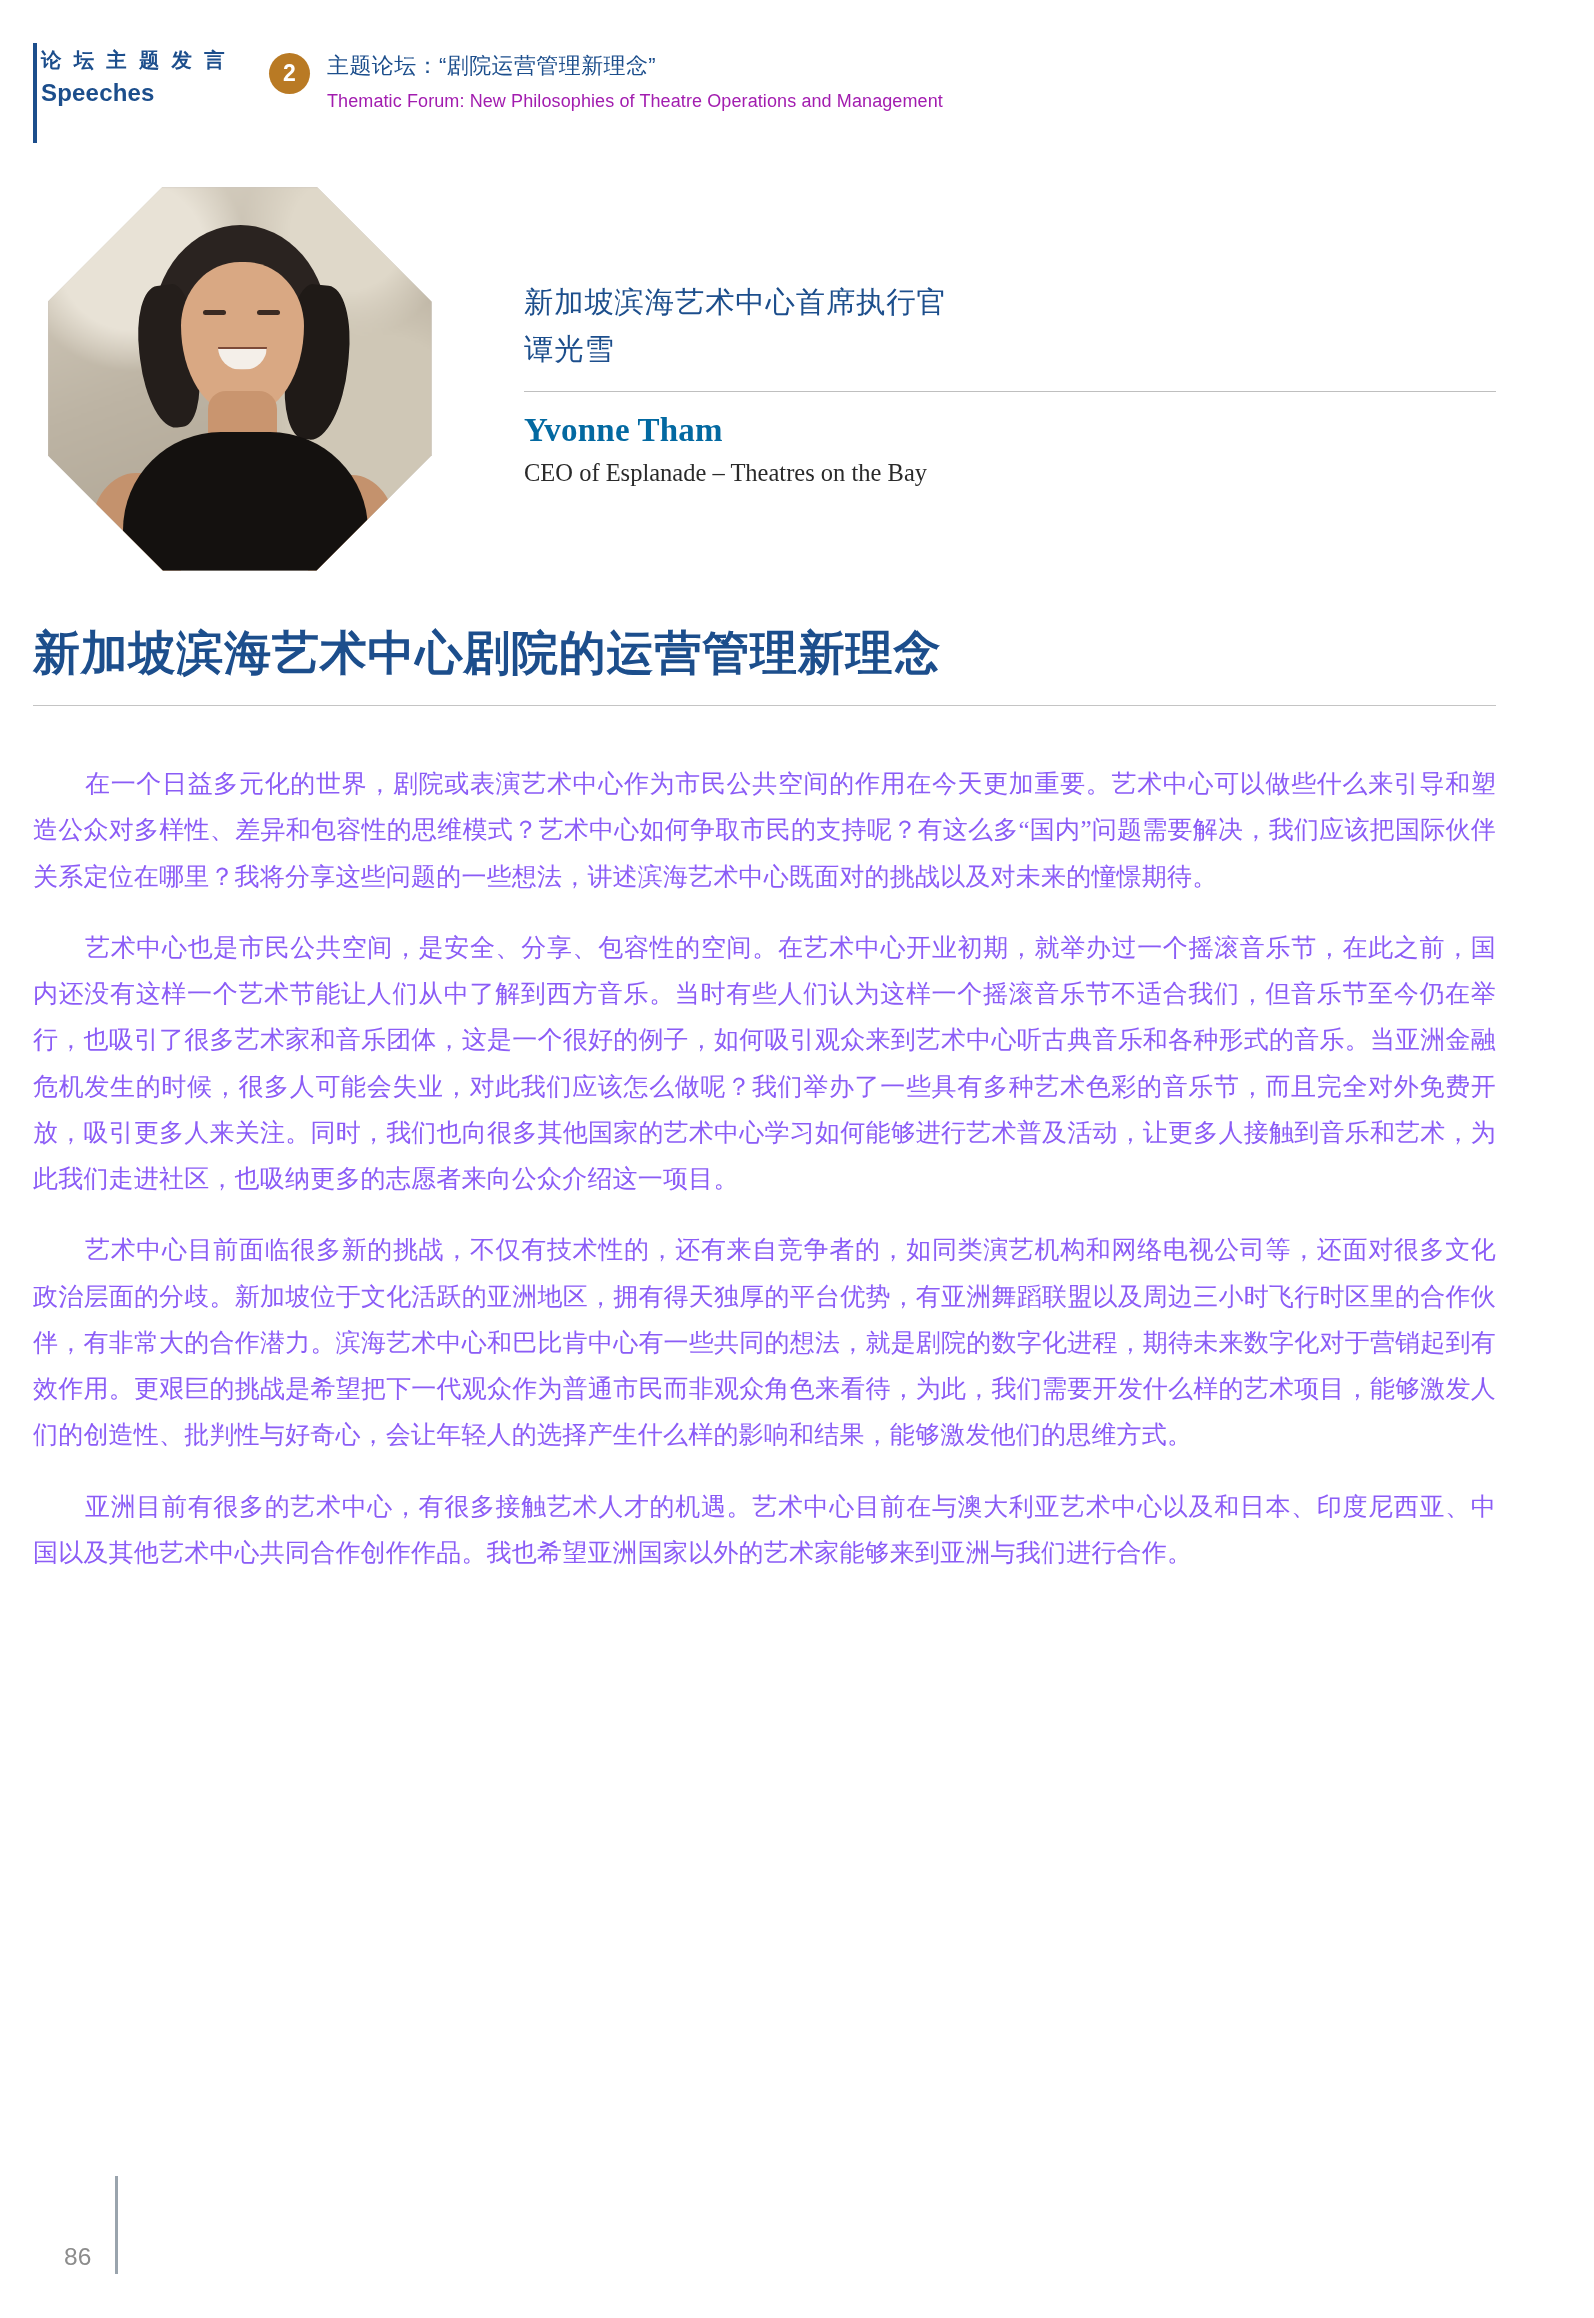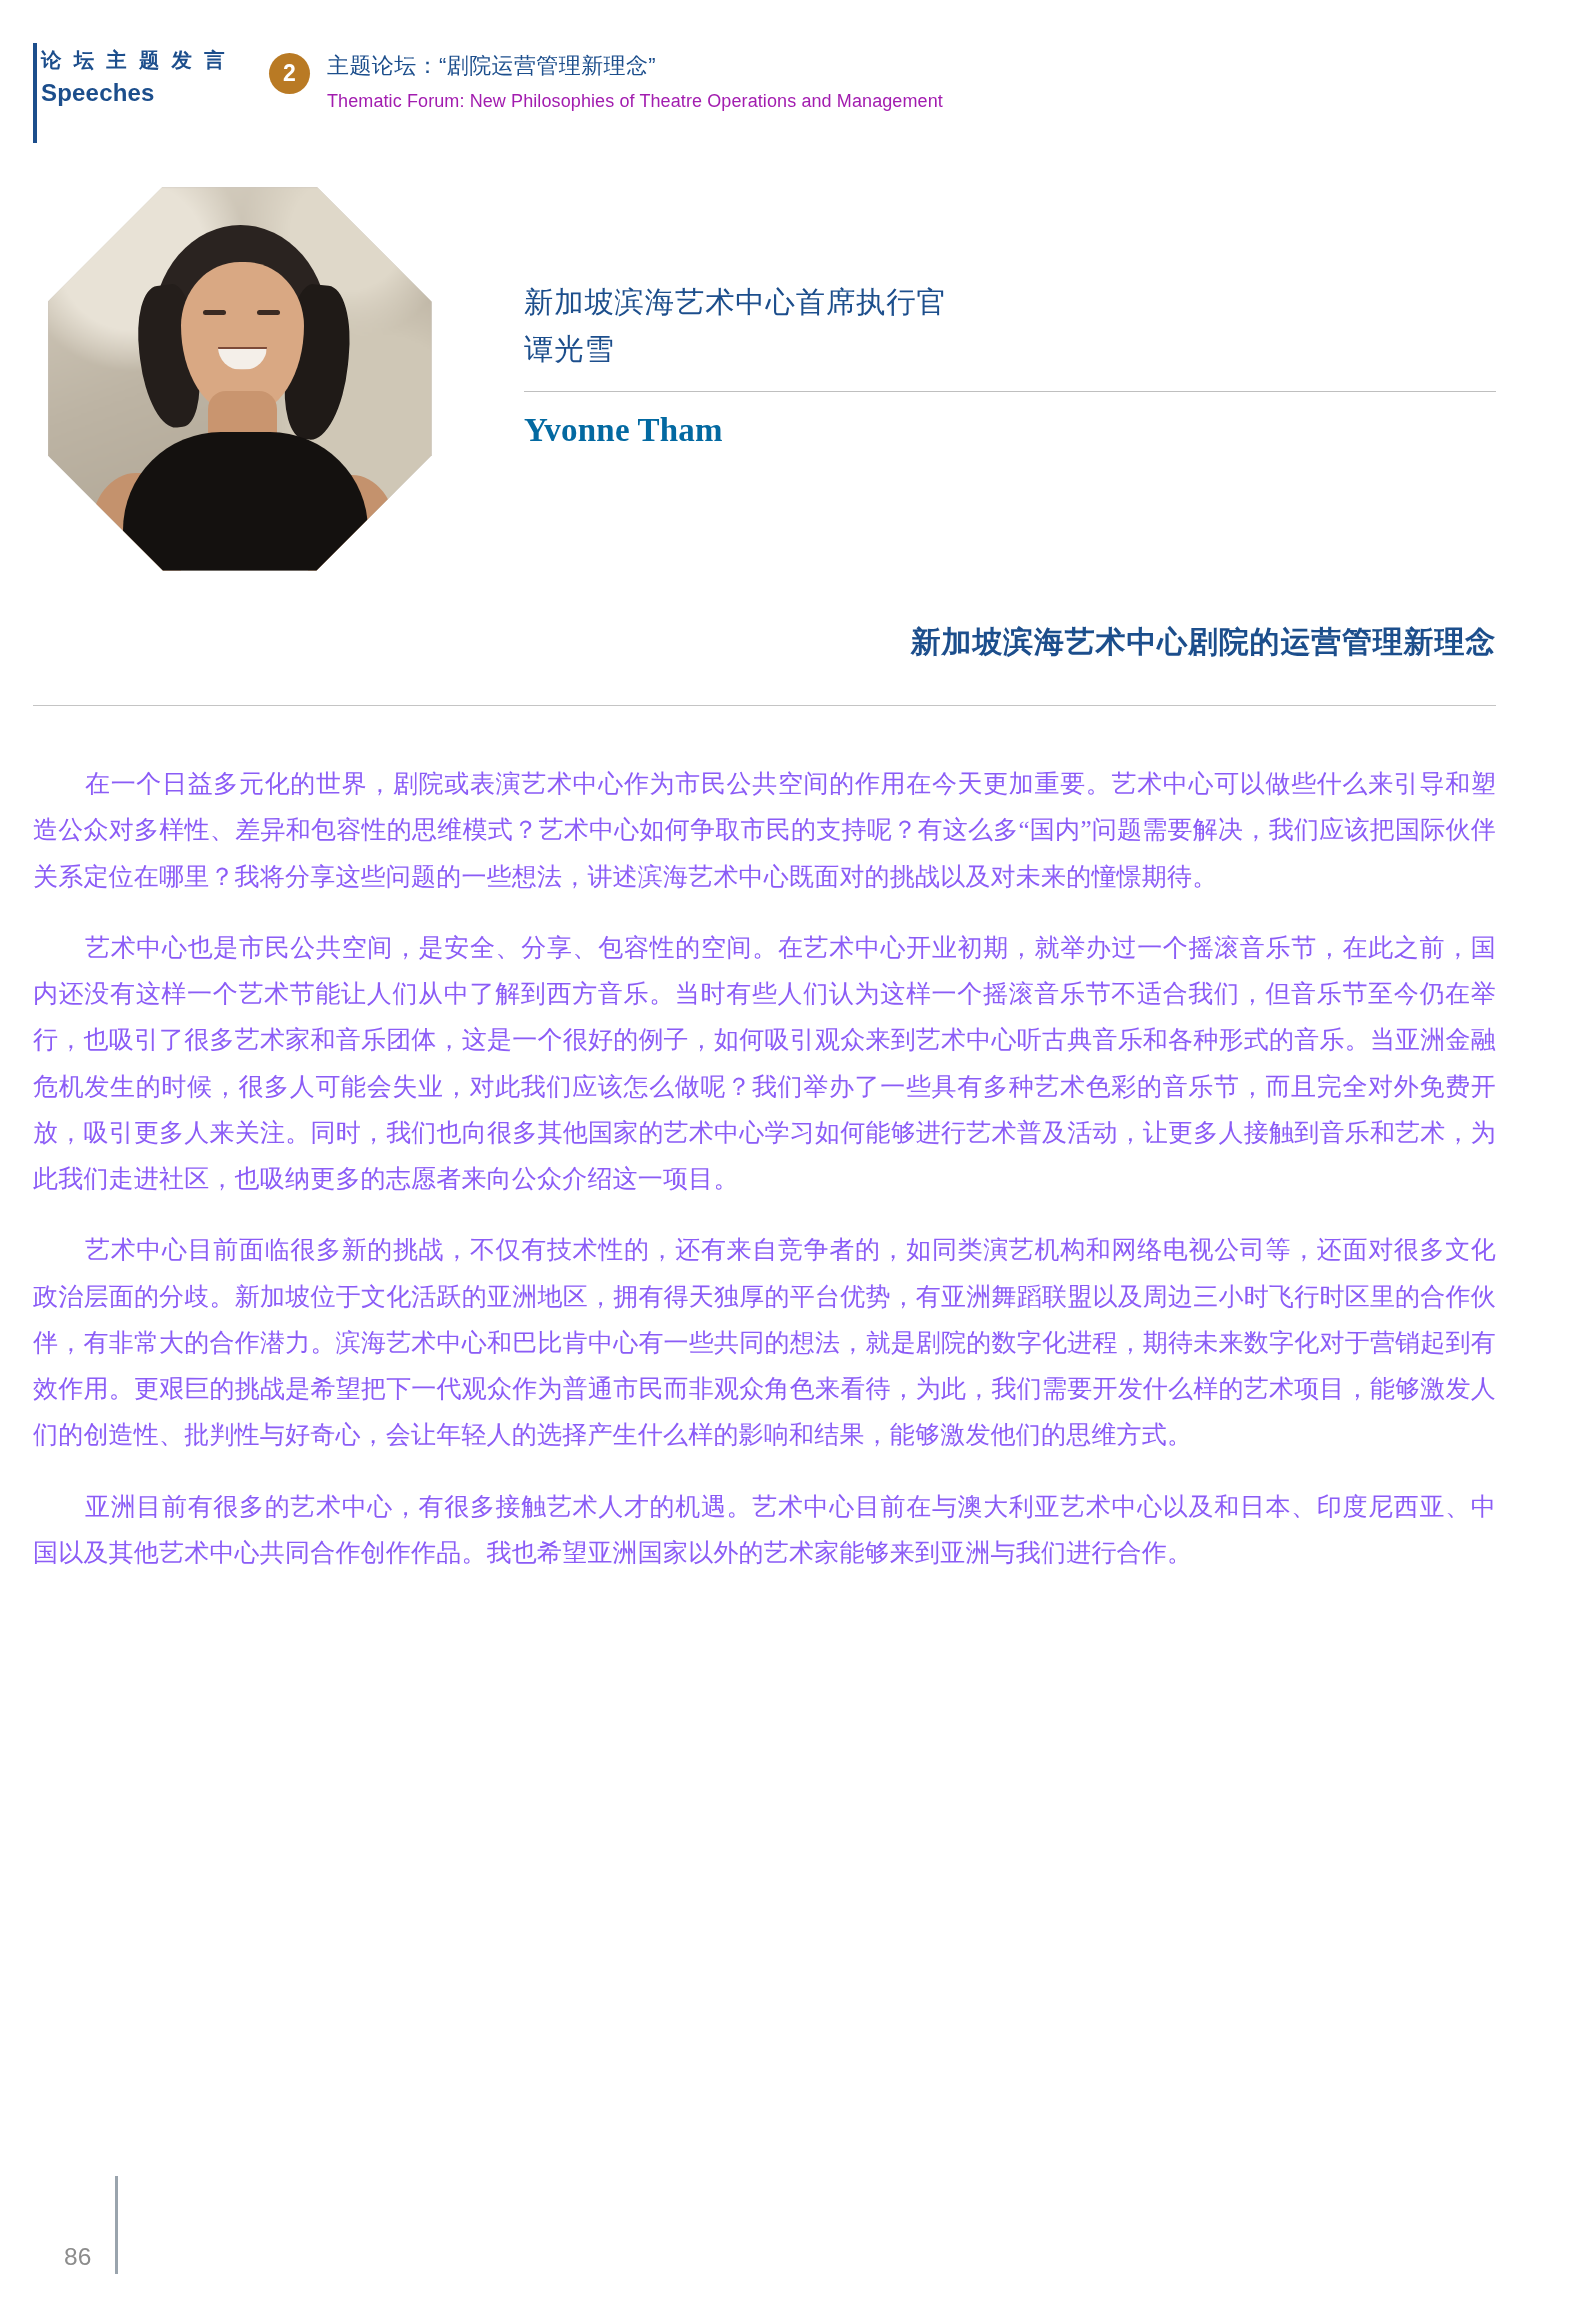--- a/index.html
+++ b/index.html
@@ -274,24 +274,23 @@
   }
 
   
   .article-title {
     position: absolute;
     left: 33px;
     top: 622px;
     right: 98px;
     font-family: "Liberation Sans", sans-serif;
     font-weight: bold;
-    font-size: 30px;
+    font-size: 47px;
     color: #1c4e8c;
     letter-spacing: 0.8px;
-    text-align: right;
   }
   .title-divider {
     position: absolute;
     left: 33px;
     top: 705px;
     right: 98px;
     border-top: 0.8px solid #c4c4c4;
   }
 
   .body-text {
@@ -363,20 +362,21 @@
         <div class="fig-shoulder-r"></div>
         <div class="fig-body"></div>
       </div>
     </div>
 
     <div class="speaker-text">
       <div class="speaker-cn-title">新加坡滨海艺术中心首席执行官</div>
       <div class="speaker-cn-name">谭光雪</div>
       <div class="speaker-divider"></div>
       <div class="speaker-en-name">Yvonne Tham</div>
+      <div class="speaker-en-title">CEO of Esplanade – Theatres on the Bay</div>
     </div>
   </div>
 
   <div class="article-title">新加坡滨海艺术中心剧院的运营管理新理念</div>
   <div class="title-divider"></div>
 
   <div class="body-text">
     <p class="para">在一个日益多元化的世界，剧院或表演艺术中心作为市民公共空间的作用在今天更加重要。艺术中心可以做些什么来引导和塑造公众对多样性、差异和包容性的思维模式？艺术中心如何争取市民的支持呢？有这么多“国内”问题需要解决，我们应该把国际伙伴关系定位在哪里？我将分享这些问题的一些想法，讲述滨海艺术中心既面对的挑战以及对未来的憧憬期待。</p>
     <p class="para">艺术中心也是市民公共空间，是安全、分享、包容性的空间。在艺术中心开业初期，就举办过一个摇滚音乐节，在此之前，国内还没有这样一个艺术节能让人们从中了解到西方音乐。当时有些人们认为这样一个摇滚音乐节不适合我们，但音乐节至今仍在举行，也吸引了很多艺术家和音乐团体，这是一个很好的例子，如何吸引观众来到艺术中心听古典音乐和各种形式的音乐。当亚洲金融危机发生的时候，很多人可能会失业，对此我们应该怎么做呢？我们举办了一些具有多种艺术色彩的音乐节，而且完全对外免费开放，吸引更多人来关注。同时，我们也向很多其他国家的艺术中心学习如何能够进行艺术普及活动，让更多人接触到音乐和艺术，为此我们走进社区，也吸纳更多的志愿者来向公众介绍这一项目。</p>
     <p class="para">艺术中心目前面临很多新的挑战，不仅有技术性的，还有来自竞争者的，如同类演艺机构和网络电视公司等，还面对很多文化政治层面的分歧。新加坡位于文化活跃的亚洲地区，拥有得天独厚的平台优势，有亚洲舞蹈联盟以及周边三小时飞行时区里的合作伙伴，有非常大的合作潜力。滨海艺术中心和巴比肯中心有一些共同的想法，就是剧院的数字化进程，期待未来数字化对于营销起到有效作用。更艰巨的挑战是希望把下一代观众作为普通市民而非观众角色来看待，为此，我们需要开发什么样的艺术项目，能够激发人们的创造性、批判性与好奇心，会让年轻人的选择产生什么样的影响和结果，能够激发他们的思维方式。</p>

